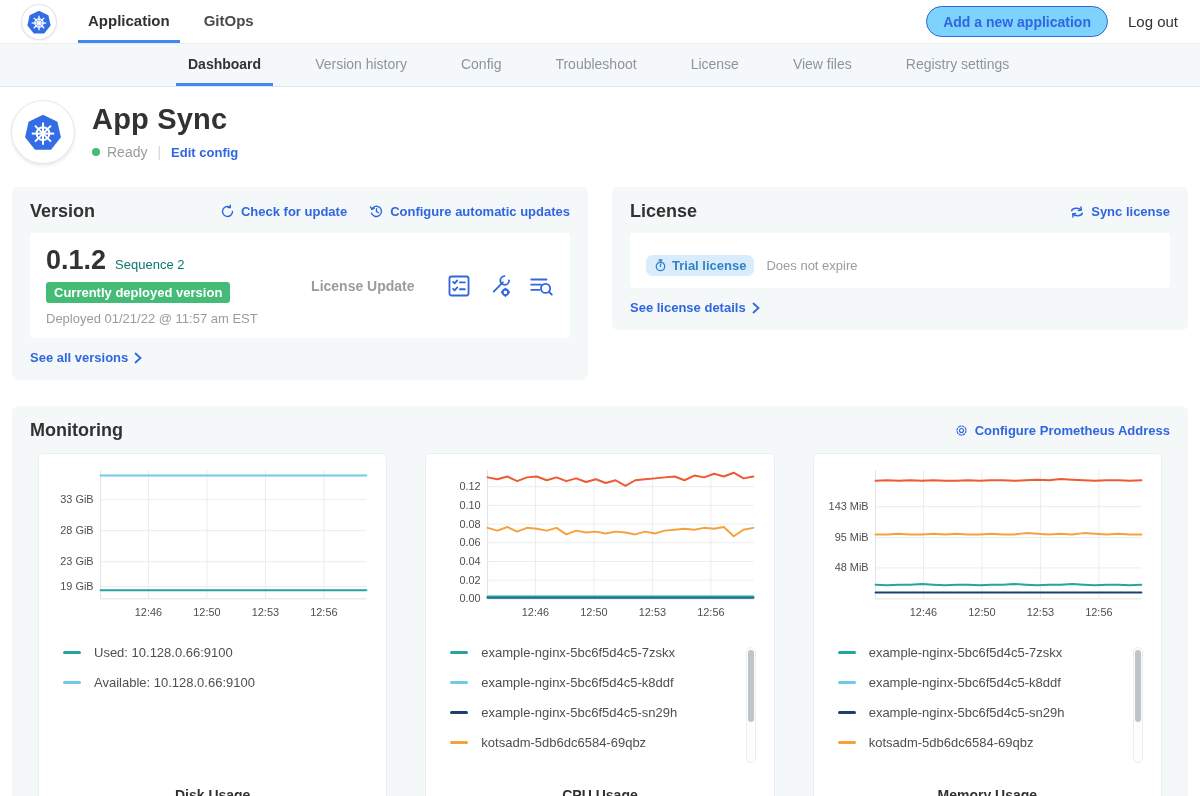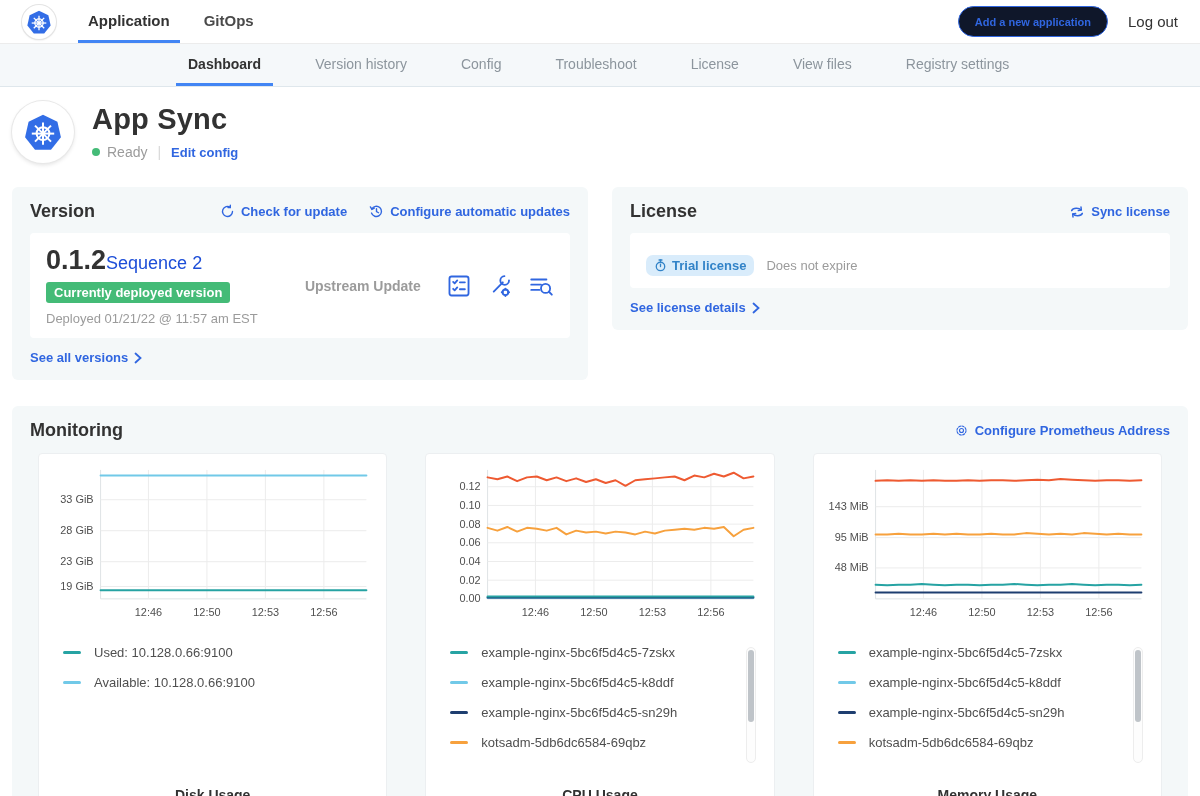--- a/index.html
+++ b/index.html
@@ -6,21 +6,21 @@
   html,body { width:1200px; background:#ffffff; font-family:"Liberation Sans","DejaVu Sans",sans-serif; color:#323232; }
 
   
   .topnav { height:44px; display:flex; align-items:stretch; padding:0 22px; border-bottom:1px solid #ececec; background:#fff; }
   .brand { display:flex; align-items:center; margin-right:22px; }
   .brand-badge { width:34px; height:34px; border-radius:50%; background:#fff; box-shadow:0 0 0 1px #e3e3e3, 0 1px 2px rgba(0,0,0,.15); display:flex; align-items:center; justify-content:center; }
   .topnav-tabs { display:flex; align-items:stretch; }
   .topnav-tab { display:flex; align-items:center; padding:0 10px; margin-right:14px; font-size:15px; font-weight:bold; color:#4a4a4a; border-bottom:3px solid transparent; cursor:pointer; }
   .topnav-tab.active { color:#323232; border-bottom-color:#4285f4; }
   .topnav-right { margin-left:auto; display:flex; align-items:center; gap:20px; }
-  .add-app-btn { border:1px solid #3066e0; color:#3066e0; background:#0f172a; border-radius:16px; height:31px; padding:3px 16px; font-size:11px; font-weight:bold; cursor:pointer; font-family:inherit; }
+  .add-app-btn { border:1px solid #3066e0; color:#3066e0; background:#7dd3fc; border-radius:16px; height:31px; padding:3px 16px; font-size:14px; font-weight:bold; cursor:pointer; font-family:inherit; }
   .logout { font-size:15px; color:#323232; cursor:pointer; }
 
   
   .subnav { height:43px; background:#f5f8fa; border-bottom:1px solid #dfe7ec; display:flex; align-items:stretch; padding-left:176px; }
   .subnav-tab { display:flex; align-items:center; padding:0 12px; margin-right:30px; font-size:14px; color:#8c959d; border-bottom:3px solid transparent; cursor:pointer; }
   .subnav-tab.active { color:#323232; font-weight:bold; border-bottom-color:#4285f4; }
 
   
   .app-header { display:flex; align-items:flex-start; padding:14px 0 18px 12px; }
   .app-avatar { width:62px; height:62px; border-radius:50%; background:#fff; box-shadow:0 0 0 1px #e8e8e8, 0 2px 4px rgba(0,0,0,.12); display:flex; align-items:center; justify-content:center; margin-right:18px; }
@@ -39,21 +39,21 @@
   .card-title { font-size:18px; font-weight:bold; }
   .card-head-links { display:flex; align-items:center; gap:22px; }
   .icon-link { display:flex; align-items:center; gap:6px; font-size:13px; }
   .icon-link svg { flex:none; }
   .subcard { background:#fff; border-radius:4px; padding:12px 16px; }
 
   .version-subcard { display:flex; align-items:center; }
   .version-left { width:46%; }
   .version-num-row { display:flex; align-items:baseline; }
   .version-number { font-size:27px; font-weight:bold; }
-  .sequence { font-size:18px; color:#1d4ed8; }
+  .sequence { font-size:13px; color:#0f766e; margin-left:9px; }
   .deployed-badge { display:inline-block; background:#44bb77; color:#fff; font-size:13px; font-weight:bold; padding:3px 8px; border-radius:3px; margin-top:6px; }
   .deployed-at { font-size:13px; color:#9b9b9b; margin-top:8px; }
   .version-mid { flex:1; text-align:center; font-size:14px; font-weight:bold; color:#9b9b9b; }
   .version-actions { display:flex; align-items:center; gap:15px; }
   .version-actions .act { cursor:pointer; display:flex; }
   .see-link { display:inline-flex; align-items:center; gap:6px; font-size:13px; margin-top:12px; }
 
   .license-row1 { display:flex; align-items:center; gap:12px; }
   .customer-name { font-size:16px; font-weight:bold; }
   .channel-badge { background:#e9f4fb; color:#6e9fcc; font-size:13px; font-weight:bold; padding:3px 8px; border-radius:3px; }
@@ -178,21 +178,21 @@
     </div>
     <div class="subcard version-subcard">
       <div class="version-left">
         <div class="version-num-row">
           <span class="version-number">0.1.2</span>
           <span class="sequence">Sequence 2</span>
         </div>
         <span class="deployed-badge">Currently deployed version</span>
         <div class="deployed-at">Deployed 01/21/22 @ 11:57 am EST</div>
       </div>
-      <div class="version-mid">Upstream Update</div>
+      <div class="version-mid">License Update</div>
       <div class="version-actions">
         <span class="act">
           <svg width="26" height="26" viewBox="0 0 24 24" fill="none" stroke="#3066e0" stroke-width="1.7" stroke-linecap="round" stroke-linejoin="round">
             <rect x="3.2" y="3.2" width="17.6" height="17.6" rx="2"></rect>
             <polyline points="6.6 8.2 8 9.6 10.4 6.9"></polyline>
               <line x1="12.8" y1="8.6" x2="17.4" y2="8.6"></line>
             <polyline points="6.6 14.6 8 16 10.4 13.3"></polyline>
               <line x1="12.8" y1="15" x2="17.4" y2="15"></line>
           </svg>
         </span>

